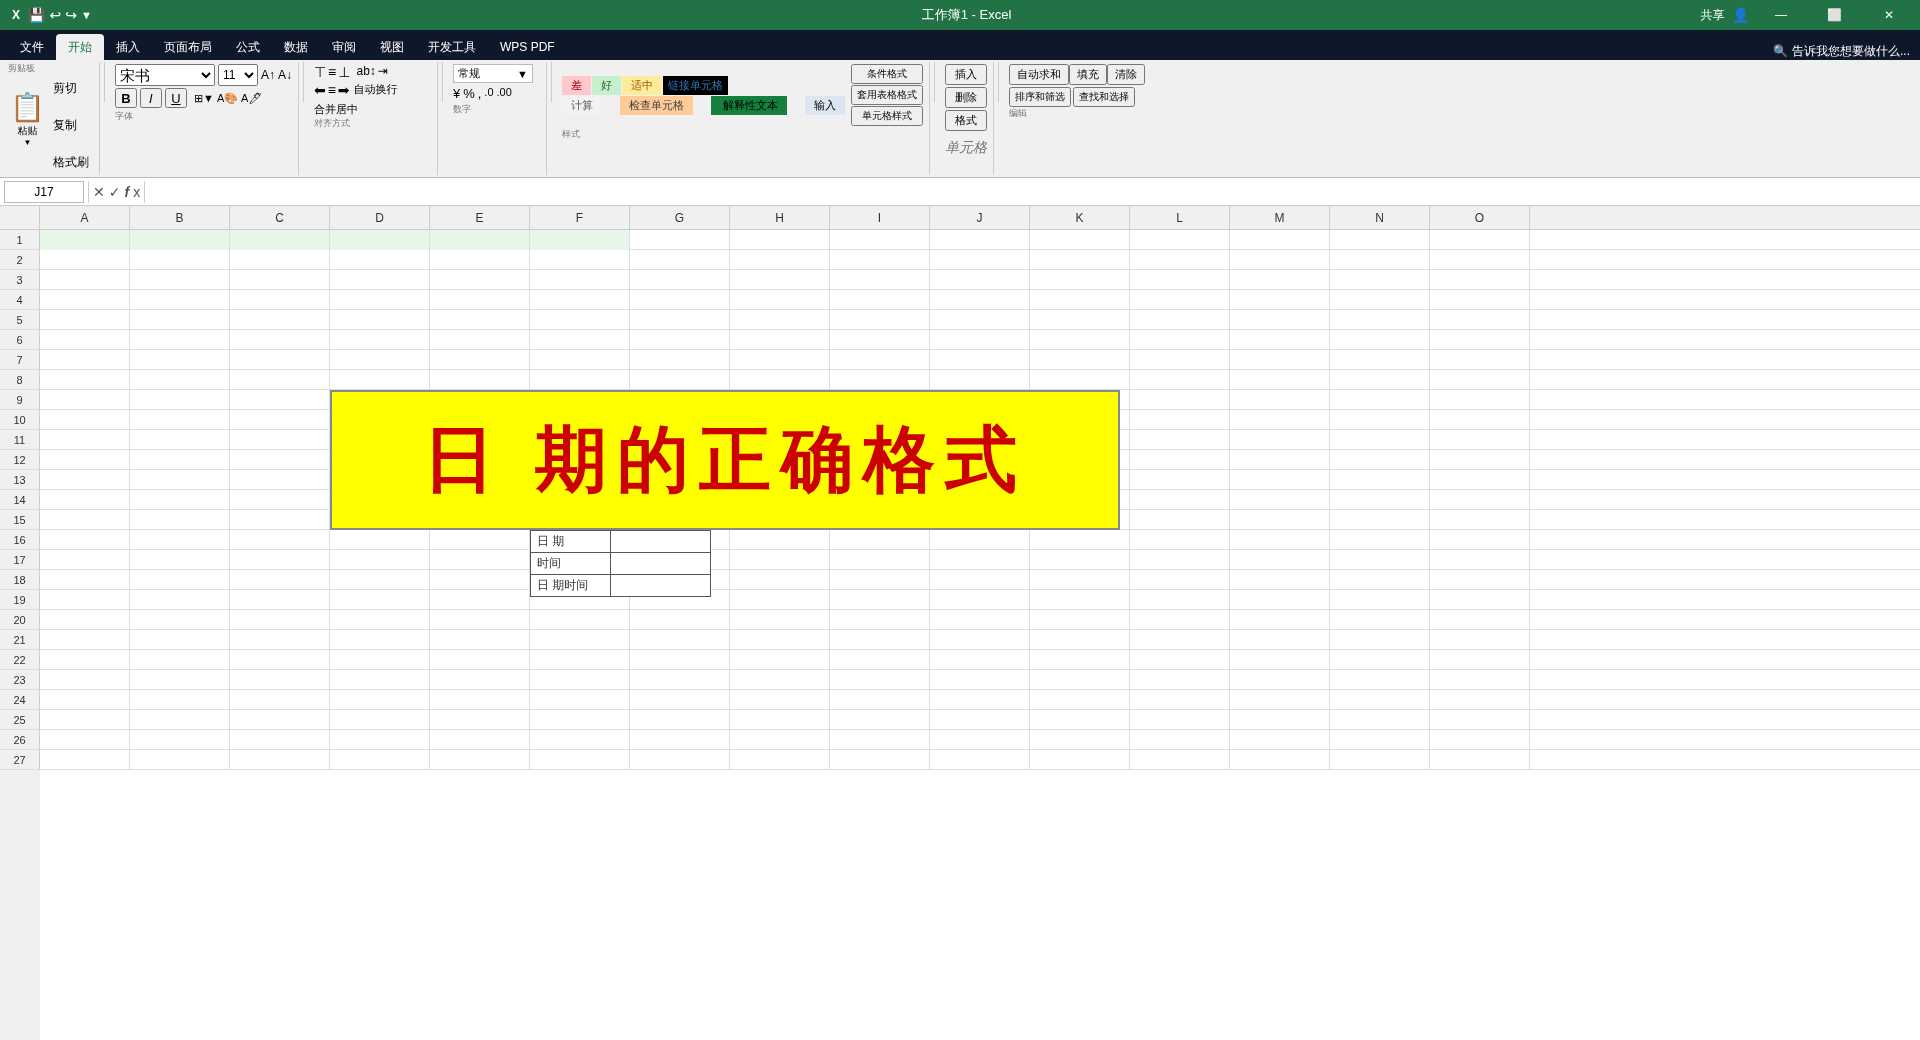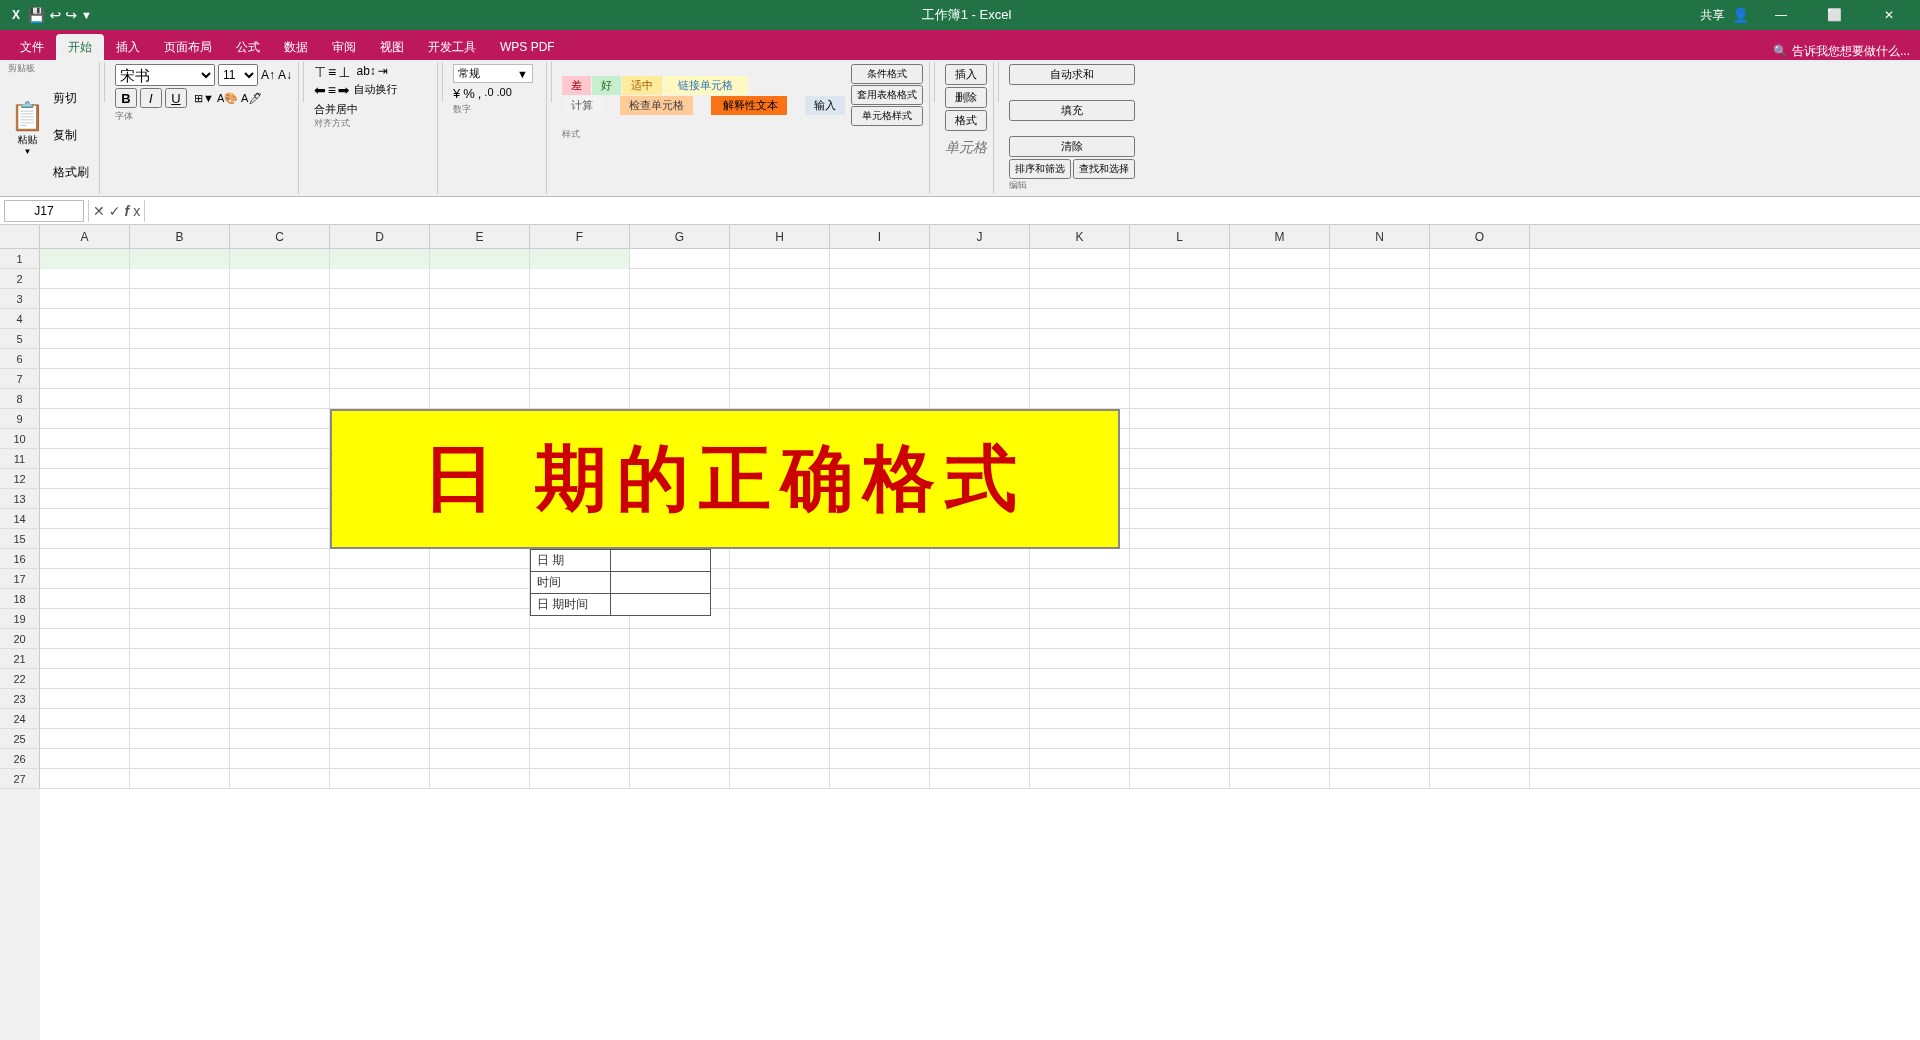--- a/index.html
+++ b/index.html
@@ -35,21 +35,21 @@
       width: 46px;
       height: 30px;
       display: flex;
       align-items: center;
       justify-content: center;
       cursor: pointer;
       color: white;
       font-size: 12px;
     }
     .ribbon-tabs {
-      background: #be185d;
+      background: #0f172a;
       display: flex;
       align-items: flex-end;
       height: 30px;
       padding-left: 8px;
       justify-content: center;
     }
     .ribbon-tab {
       padding: 4px 12px;
       font-size: 12px;
       color: white;
@@ -207,21 +207,21 @@
       font-size: 11px;
       border: 1px solid transparent;
       cursor: pointer;
       white-space: nowrap;
     }
     .style-bad { background: #ffc7ce; color: #9c0006; }
     .style-good { background: #c6efce; color: #276221; }
     .style-neutral { background: #ffeb9c; color: #9c5700; }
     .style-calc { background: #f2f2f2; color: #595959; }
     .style-check { background: #ffcc99; color: #3f3f3f; }
-    .style-explained { background: #f97316; padding-left: 11px; }
+    .style-explained { background: #15803d; padding-left: 11px; }
     .style-unit { background: #dce6f1; }
     .toolbar-separator {
       width: 1px;
       height: 40px;
       background: #ccc;
       margin: 0 4px;
     }
 
     .font-select {
       width: 100px;
@@ -415,21 +415,21 @@
 
   <div class="toolbar-separator"></div>
 
   <div style="display:flex;flex-direction:column;padding:2px 6px;border-right:1px solid #ccc;min-width:260px;">
     <div style="display:flex;gap:2px;align-items:center;flex-wrap:nowrap;">
       <div style="display:flex;flex-direction:column;gap:1px;">
         <div style="display:flex;gap:1px;">
           <span class="style-item style-bad">差</span>
           <span class="style-item style-good">好</span>
           <span class="style-item style-neutral">适中</span>
-          <span class="style-item" style="background:#fef9c3;color:#2f75b6;font-size:11px;padding:1px 14px;cursor:pointer;">链接单元格</span>
+          <span class="style-item" style="background:#000000;color:#2f75b6;font-size:11px;padding:1px 4px;cursor:pointer;">链接单元格</span>
         </div>
         <div style="display:flex;gap:18px;">
           <span class="style-item style-calc">计算</span>
           <span class="style-item style-check">检查单元格</span>
           <span class="style-item style-explained">解释性文本</span>
           <span class="style-item style-unit">输入</span>
         </div>
       </div>
       <div style="display:flex;flex-direction:column;gap:1px;margin-left:4px;">
         <button style="font-size:10px;padding:1px 4px;cursor:pointer;">条件格式</button>
@@ -447,21 +447,21 @@
       <button style="font-size:11px;padding:1px 8px;cursor:pointer;">插入</button>
       <button style="font-size:11px;padding:1px 8px;cursor:pointer;">删除</button>
       <button style="font-size:11px;padding:1px 8px;cursor:pointer;">格式</button>
     </div>
     <div style="font-size:14px;color:#777;margin-top:8px;font-style:italic;">单元格</div>
   </div>
 
   <div class="toolbar-separator"></div>
 
   <div style="display:flex;flex-direction:column;padding:2px 6px;">
-    <div style="display:flex;flex-direction:column;gap:15px;">
+    <div style="display:flex;gap:0;">
       <button style="font-size:11px;padding:1px 6px;cursor:pointer;">自动求和</button>
       <button style="font-size:11px;padding:1px 6px;cursor:pointer;">填充</button>
       <button style="font-size:11px;padding:1px 6px;cursor:pointer;">清除</button>
     </div>
     <div style="display:flex;gap:2px;margin-top:2px;">
       <button style="font-size:10px;padding:1px 4px;cursor:pointer;">排序和筛选</button>
       <button style="font-size:10px;padding:1px 4px;cursor:pointer;">查找和选择</button>
     </div>
     <div style="font-size:9px;color:#777;">编辑</div>
   </div>

